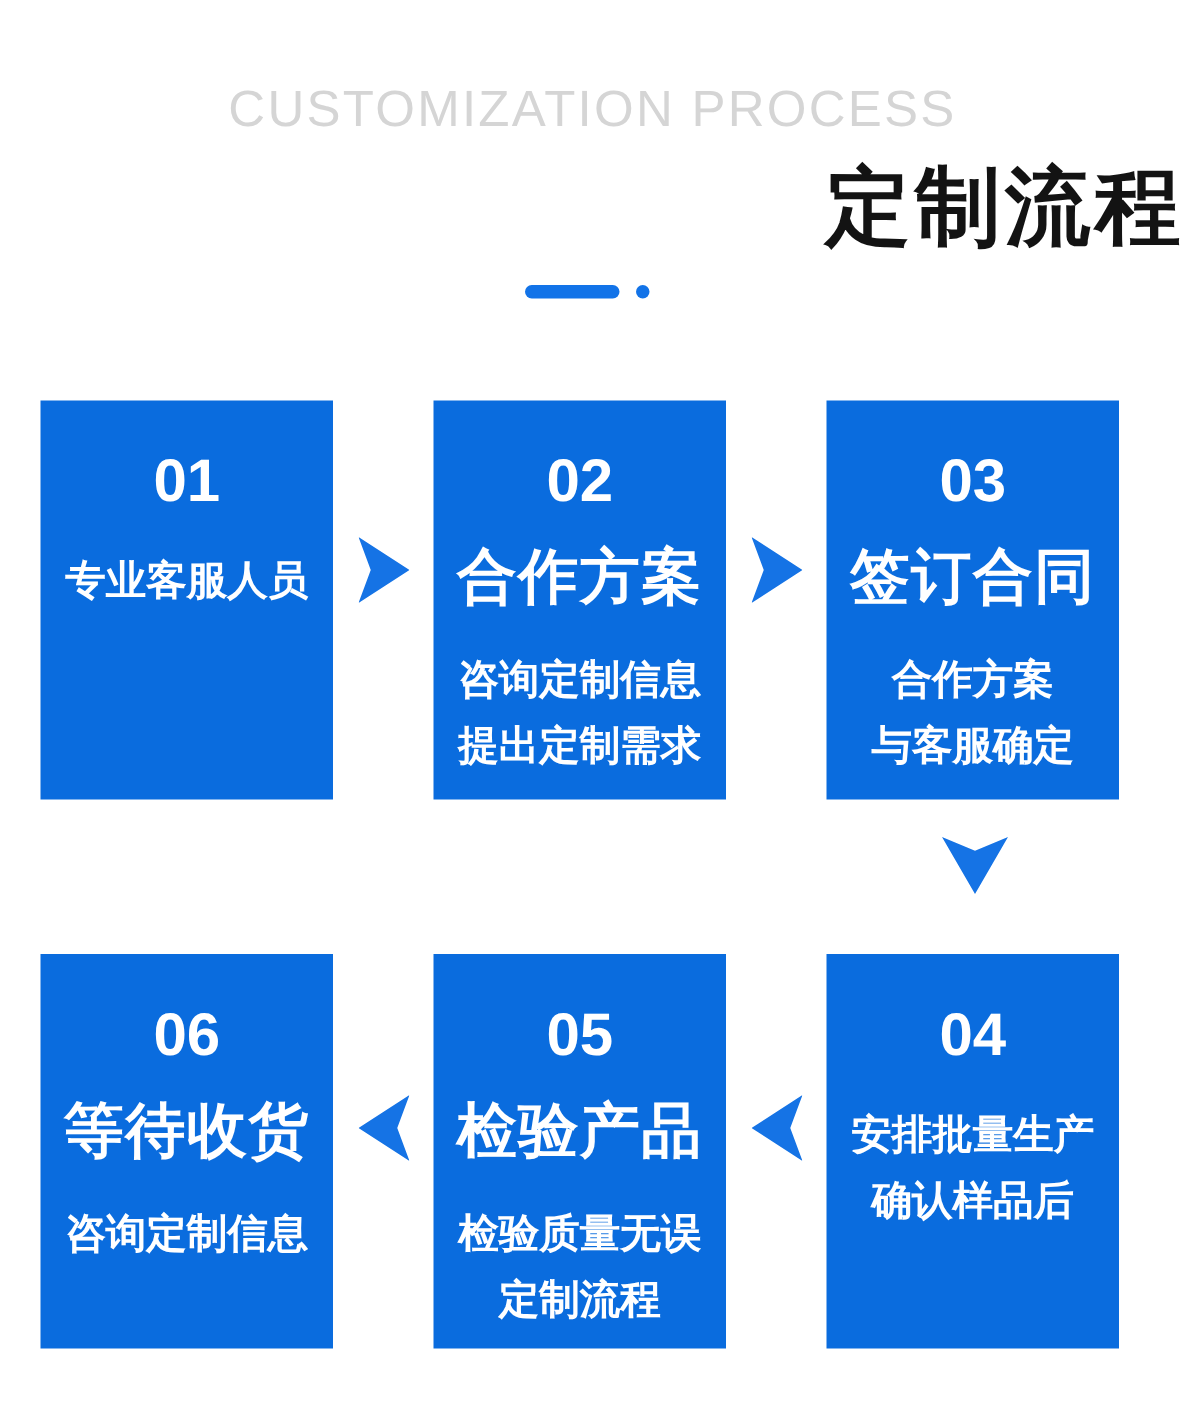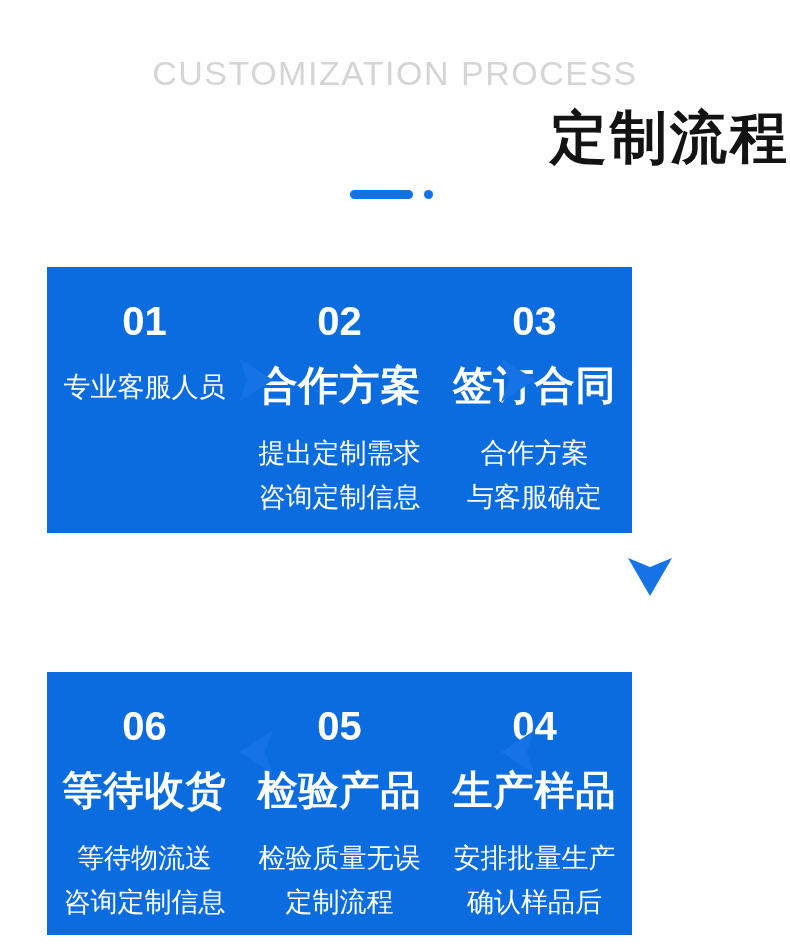--- a/index.html
+++ b/index.html
@@ -42,24 +42,24 @@
   }
   .underline-dot {
     position: absolute; top: 190px; left: 424px;
     width: 9px; height: 9px; border-radius: 50%;
     background: var(--underline-blue);
   }
 
   
   .step-row {
     position: absolute; left: 27px;
-    display: flex;  margin-left: 20px;
+    display: flex; gap: 67px;
   }
   .row-1 { top: 267px; }
-  .row-2 { top: 672px; }
+  .row-2 { top: 636px; }
 
   .step-box {
     width: 195px;
     background: var(--box-blue);
     color: var(--text-white);
     display: flex; flex-direction: column; align-items: center;
     padding-top: 34px;
     text-align: center;
   }
   .row-1 .step-box { height: 266px; }
@@ -68,21 +68,21 @@
   .step-number {
     font-size: 40px; font-weight: 700; line-height: 1;
     margin-bottom: 24px;
   }
   .step-title {
     font-size: 40px; font-weight: 800; line-height: 1;
     letter-spacing: 1px;
     margin-bottom: 26px; white-space: nowrap;
   }
   .step-line {
-    font-size: 27px; font-weight: 400; line-height: 44px;
+    font-size: 27px; font-weight: 700; line-height: 44px;
     white-space: nowrap;
   }
 
   
   .arrow {
     position: absolute;
     background: var(--arrow-blue);
   }
   .arrow-right {
     width: 34px; height: 44px;
@@ -113,47 +113,45 @@
   <div class="underline-dot"></div>
 
   <div class="step-row row-1">
     <div class="step-box">
       <div class="step-number">01</div>
       <div class="step-line">专业客服人员</div>
     </div>
     <div class="step-box">
       <div class="step-number">02</div>
       <div class="step-title">合作方案</div>
+      <div class="step-line">咨询定制信息</div>
       <div class="step-line">提出定制需求</div>
-      <div class="step-line">咨询定制信息</div>
     </div>
     <div class="step-box">
       <div class="step-number">03</div>
       <div class="step-title">签订合同</div>
       <div class="step-line">合作方案</div>
       <div class="step-line">与客服确定</div>
     </div>
   </div>
 
   <div class="step-row row-2">
     <div class="step-box">
       <div class="step-number">06</div>
       <div class="step-title">等待收货</div>
-      <div class="step-line">等待物流送</div>
       <div class="step-line">咨询定制信息</div>
     </div>
     <div class="step-box">
       <div class="step-number">05</div>
       <div class="step-title">检验产品</div>
       <div class="step-line">检验质量无误</div>
       <div class="step-line">定制流程</div>
     </div>
     <div class="step-box">
       <div class="step-number">04</div>
-      <div class="step-title">生产样品</div>
       <div class="step-line">安排批量生产</div>
       <div class="step-line">确认样品后</div>
     </div>
   </div>
 
   <div class="arrow arrow-right arrow-r1"></div>
   <div class="arrow arrow-right arrow-r2"></div>
   <div class="arrow arrow-down arrow-d1"></div>
   <div class="arrow arrow-left arrow-l2"></div>
   <div class="arrow arrow-left arrow-l1"></div>

